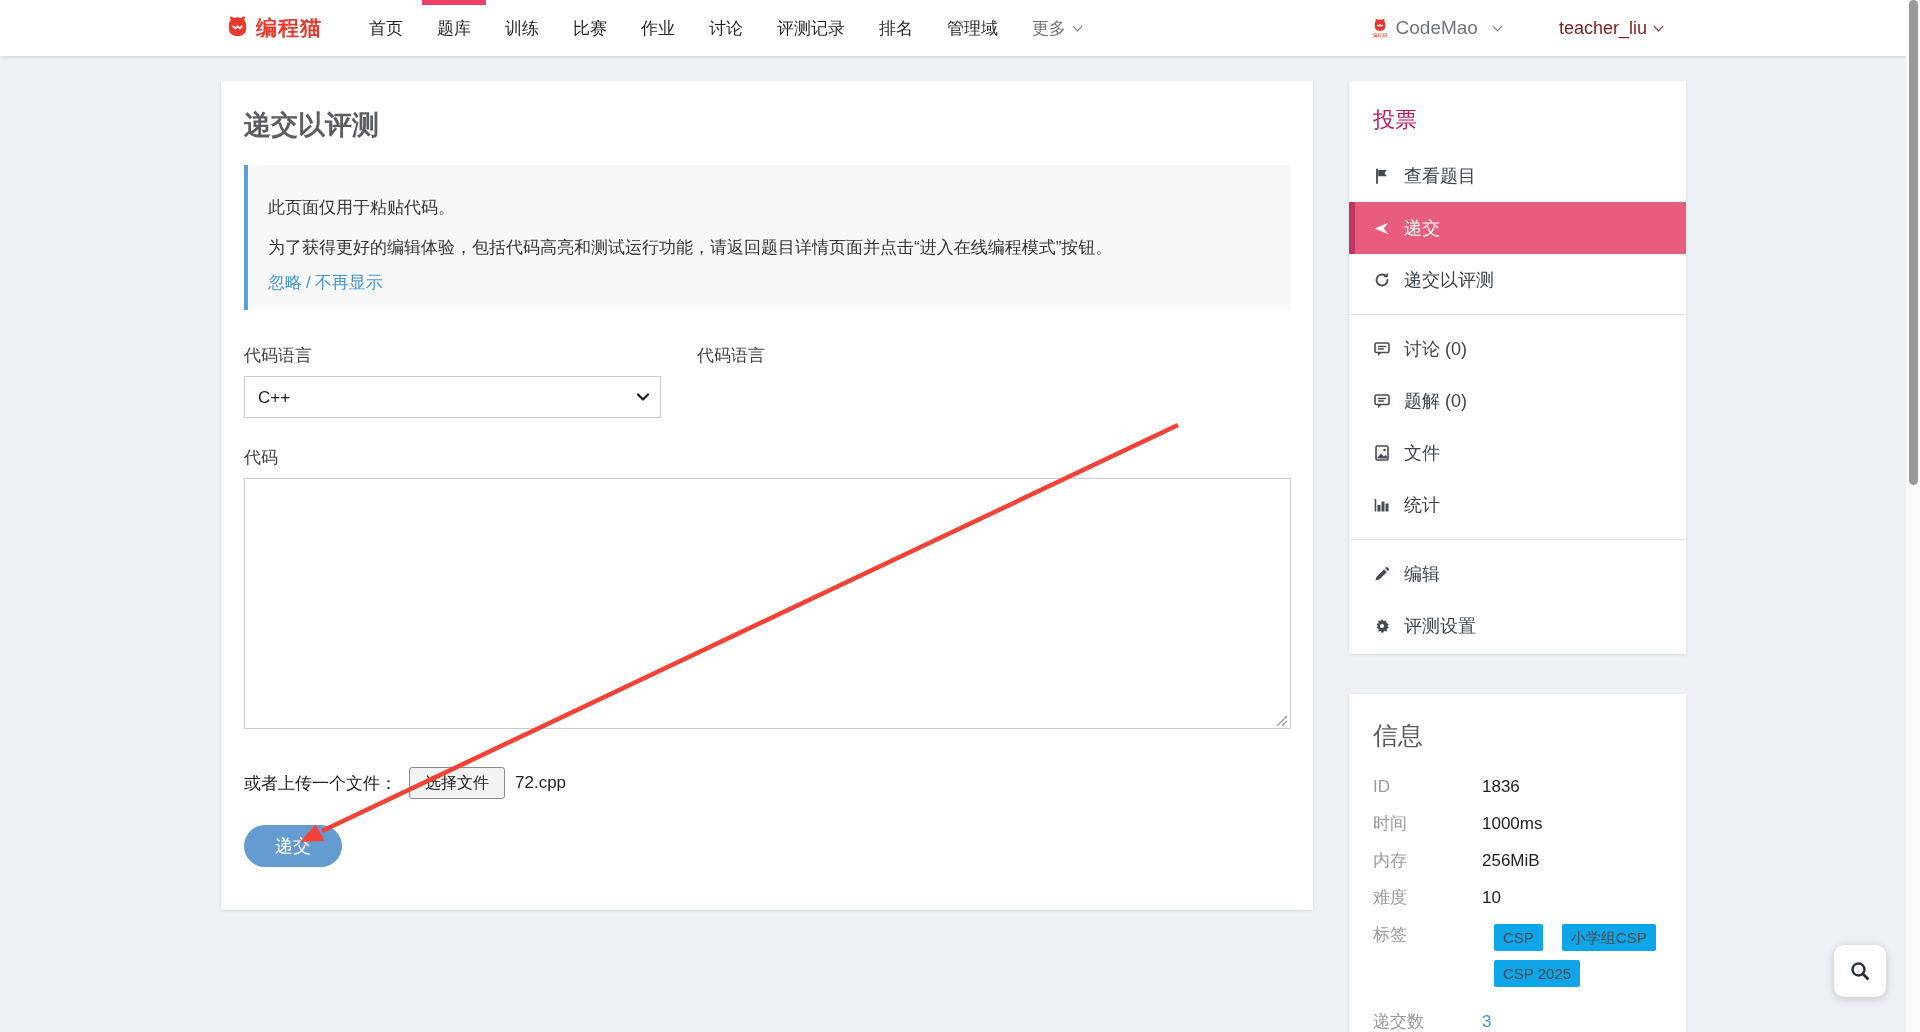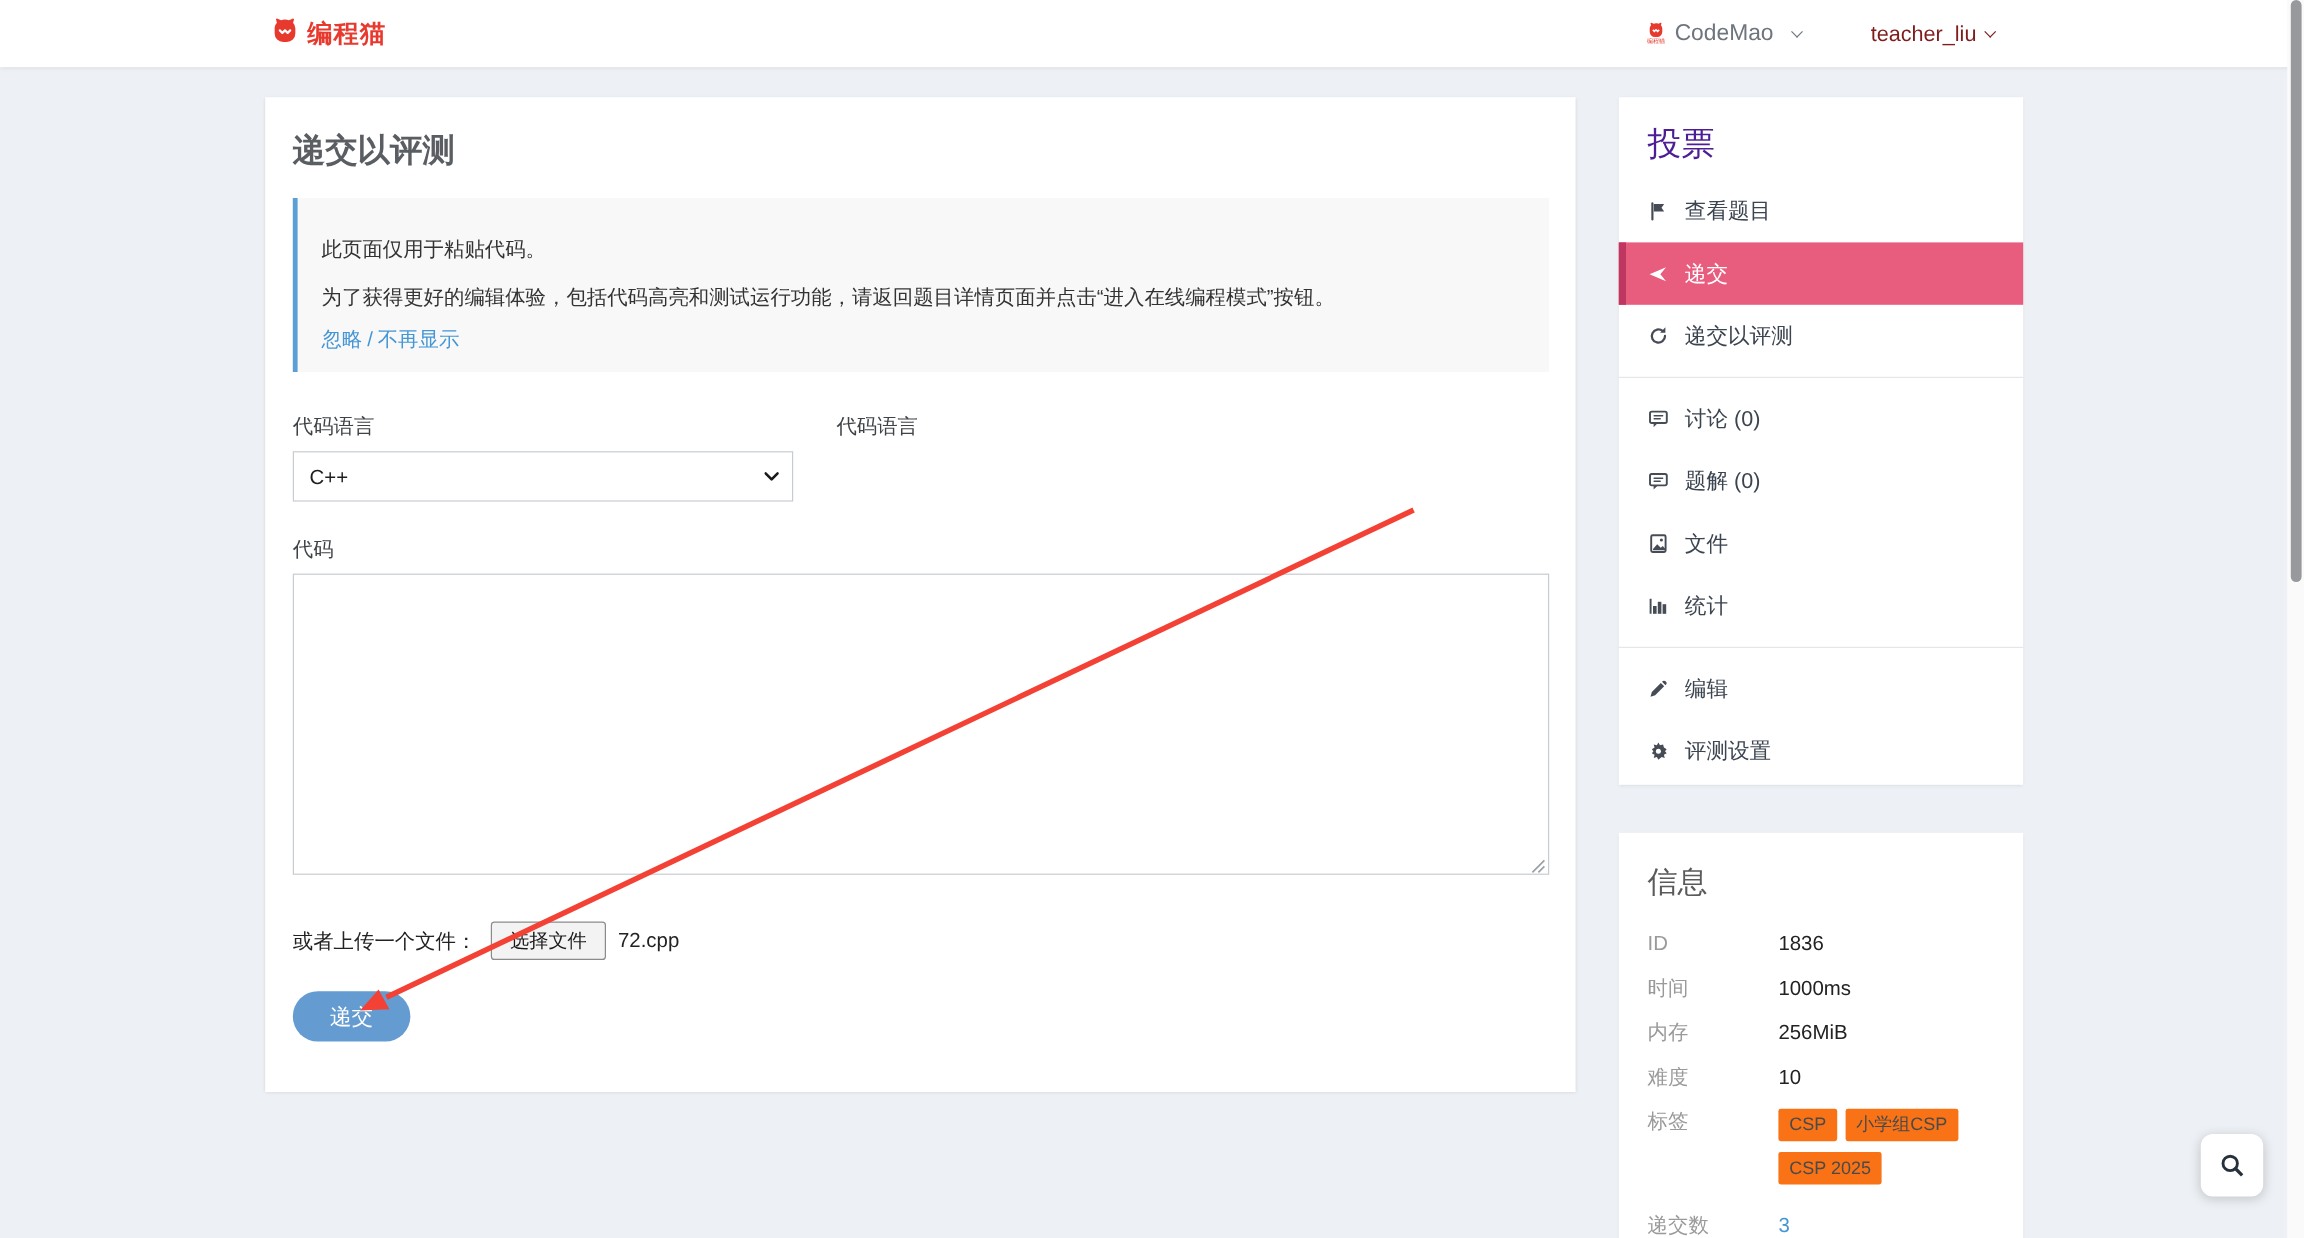--- a/index.html
+++ b/index.html
@@ -83,43 +83,43 @@
   .file-name{ margin-left:10px; font-size:17px; }
 
   .submit-btn{
     margin-top:26px; width:98px; height:42px; border:none; border-radius:21px;
     background:#649bd0; color:#fff; font-size:18px; cursor:pointer;
     font-family:"Liberation Sans","DejaVu Sans",sans-serif;
   }
 
   
   #side-card{ left:1349px; top:81px; width:337px; height:573px; padding-top:1px; }
-  .side-title{ font-size:28px; font-weight:400; color:#4c1d95; margin:23px 0 15px 24px; line-height:30px; }
+  .side-title{ font-size:22px; font-weight:400; color:#be185d; margin:23px 0 15px 24px; line-height:30px; }
   .side-item{
     height:52px; display:flex; align-items:center; gap:14px; padding-left:24px;
     font-size:18px; color:#3c4450; cursor:pointer; position:relative;
   }
   .side-item .icon{ width:17px; display:flex; justify-content:center; }
   .side-item.active{ background:#e85c7e; color:#fff; }
   .side-item.active::before{
     content:""; position:absolute; left:0; top:0; bottom:0; width:6px; background:#bf3660;
   }
   .side-divider{ height:1px; background:#e4e7ea; margin:8px 0; }
 
   
   #info-card{ left:1349px; top:694px; width:337px; height:360px; }
   .info-title{ font-size:25px; font-weight:400; color:#5a5a5a; margin:26px 0 0 24px; line-height:30px; }
   .info-rows{ margin-top:26px; }
   .info-row{ display:flex; align-items:flex-start; padding:0 20px 0 24px; margin-bottom:15px; font-size:17px; line-height:22px; }
   .info-label{ width:109px; flex:none; color:#9a9a9a; }
   .info-value{ color:#222; }
   .tags-wrap{ display:flex; flex-wrap:wrap; width:185px; }
   .tag-chip{
-    background:#f97316; color:#4a4a4a; font-size:15px; line-height:15px;
-    padding:6px 9px; margin:0 7px 9px 0; border-radius:2px; white-space:nowrap;
+    background:#0ea5e9; color:#4a4a4a; font-size:15px; line-height:15px;
+    padding:6px 9px; margin:0 7px 9px 12px; border-radius:2px; white-space:nowrap;
   }
   .link-blue{ color:#4596d4; cursor:pointer; }
 
   
   #arrow-overlay{ position:absolute; left:0; top:0; width:1920px; height:1032px; pointer-events:none; z-index:6; }
 
   
   .fab{
     position:absolute; left:1834px; top:945px; width:52px; height:52px;
     background:#fff; border-radius:10px; box-shadow:0 2px 10px rgba(0,0,0,.18);
@@ -136,20 +136,35 @@
 <header class="navbar">
   <div class="brand">
     <span>
       <svg width="23" height="23" viewBox="0 0 24 24">
         <path d="M3 10c0-2 .8-3.7 2-4.9L4.2 2.6c-.2-.8.6-1.4 1.3-1L8.6 3A9.8 9.8 0 0 1 12 2.4c1.2 0 2.4.2 3.4.6l3.1-1.4c.7-.4 1.5.2 1.3 1L19 5.1A7.7 7.7 0 0 1 21 10v4.6A7.4 7.4 0 0 1 13.6 22h-3.2A7.4 7.4 0 0 1 3 14.6z" fill="#e8392e"></path>
         <path d="M7.5 11.8l2.2 2.2 2.3-2.2 2.3 2.2 2.2-2.2" stroke="#fff" stroke-width="1.9" fill="none" stroke-linecap="round" stroke-linejoin="round"></path>
       </svg>
     </span>
     <span class="brand-name">编程猫</span>
   </div>
+  <nav class="nav-tabs">
+    <div class="nav-tab">首页</div>
+    <div class="nav-tab active">题库</div>
+    <div class="nav-tab">训练</div>
+    <div class="nav-tab">比赛</div>
+    <div class="nav-tab">作业</div>
+    <div class="nav-tab">讨论</div>
+    <div class="nav-tab">评测记录</div>
+    <div class="nav-tab">排名</div>
+    <div class="nav-tab">管理域</div>
+    <div class="nav-tab more">
+      <span>更多</span>
+      <span class="chev"></span>
+    </div>
+  </nav>
   <div class="nav-right">
     <div class="nav-domain">
       <span class="mini-logo">
         <svg width="14" height="14" viewBox="0 0 24 24">
           <path d="M3 10c0-2 .8-3.7 2-4.9L4.2 2.6c-.2-.8.6-1.4 1.3-1L8.6 3A9.8 9.8 0 0 1 12 2.4c1.2 0 2.4.2 3.4.6l3.1-1.4c.7-.4 1.5.2 1.3 1L19 5.1A7.7 7.7 0 0 1 21 10v4.6A7.4 7.4 0 0 1 13.6 22h-3.2A7.4 7.4 0 0 1 3 14.6z" fill="#e8392e"></path>
           <path d="M7.5 11.8l2.2 2.2 2.3-2.2 2.3 2.2 2.2-2.2" stroke="#fff" stroke-width="2.2" fill="none"></path>
         </svg>
         <span class="tiny-cap">编程猫</span>
       </span>
       <span>CodeMao</span>

